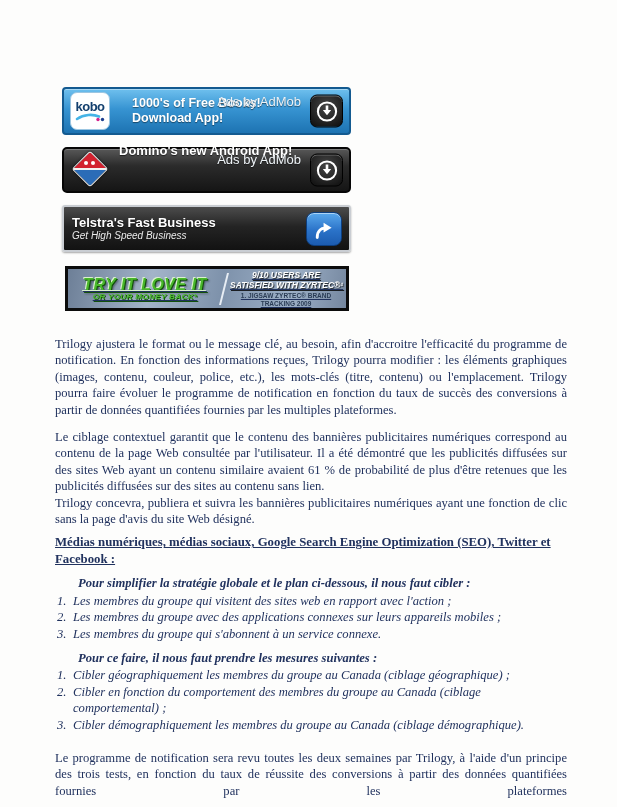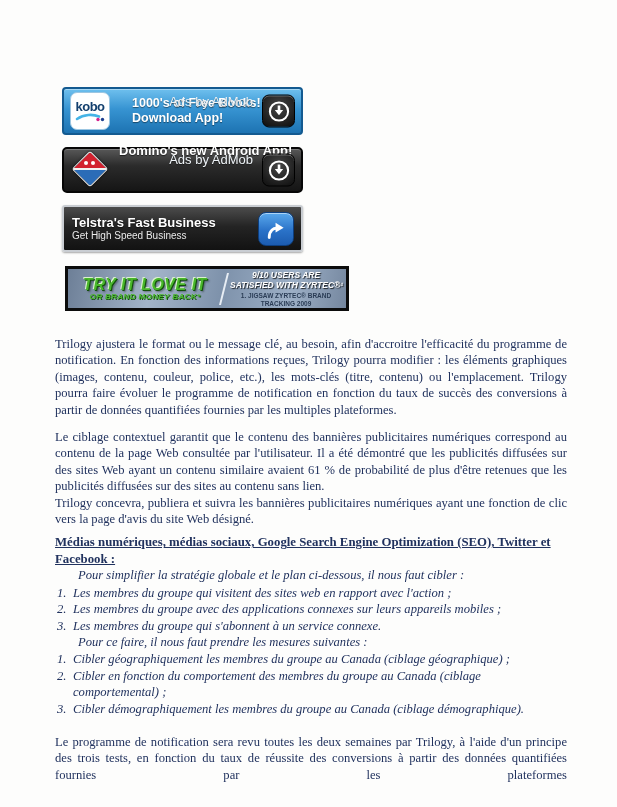--- a/index.html
+++ b/index.html
@@ -8,21 +8,21 @@
     background:#fdfdfc;
     font-family:"Liberation Serif","DejaVu Serif",serif;
     color:#21325e;
     overflow:hidden;
     position:relative;
   }
   .page { width:617px; height:807px; position:relative; }
 
   
   .ads { position:absolute; top:87px; left:62px; width:290px; }
-  .ad { position:relative; width:241px; font-family:"Liberation Sans","DejaVu Sans",sans-serif; cursor:pointer; }
+  .ad { position:relative; width:289px; font-family:"Liberation Sans","DejaVu Sans",sans-serif; cursor:pointer; }
 
   
   .ad-kobo {
     height:48px; margin-bottom:12px;
     background:linear-gradient(180deg,#6fc0ee 0%,#3794d2 45%,#1d73b2 100%);
     border:2px solid #135a90; border-radius:4px;
     box-shadow:inset 0 1px 0 rgba(255,255,255,.4);
     display:flex; align-items:center; padding:0 6px;
   }
   .kobo-logo {
@@ -70,35 +70,35 @@
   
   .ad-telstra {
     height:47px; margin-bottom:14px;
     background:linear-gradient(180deg,#4c4c4c 0%,#242424 45%,#121212 100%);
     border:2px solid #c9cdd2; border-radius:3px;
     display:flex; align-items:center; padding:0 8px;
     box-shadow:0 1px 2px rgba(0,0,0,.35);
   }
   .tel-text { color:#fff; }
   .tel-l1 { font-weight:bold; font-size:13px; line-height:14px; text-shadow:0 1px 1px rgba(0,0,0,.6); }
-  .tel-l2, .tel-l3 { font-size:10px; line-height:12px; color:#e9e9e9; }
+  .tel-l2, .tel-l3 { font-size:10px; line-height:12px; color:#e9e9e9;font-style:italic; }
   .tel-btn {
     position:absolute; right:7px; top:50%; transform:translateY(-50%);
     width:36px; height:34px; border-radius:8px;
     background:linear-gradient(180deg,#59a8ec 0%,#2a72c8 55%,#1c5cb0 100%);
     border:1px solid #0d3e7e; box-shadow:inset 0 1px 0 rgba(255,255,255,.5);
     display:flex; align-items:center; justify-content:center; padding:0;
   }
 
   
   .ad-zyrtec {
     height:45px; margin-left:3px; width:284px;
     border:3px solid #0c0c0c;
     background:linear-gradient(100deg,#6d7f97 0%,#a3b4c9 30%,#7e92ab 55%,#9cafc6 80%,#75879f 100%);
-    display:flex; align-items:center; padding:0 4px;
+    display:flex; align-items:center; padding:0 4px;text-decoration:underline;
   }
   .zy-left { flex:1; text-align:center; }
   .zy-head {
     font-size:16px; font-weight:800; font-style:italic; letter-spacing:0.5px;
     color:#49b72b; line-height:15px; white-space:nowrap;
     text-shadow:1px 1px 0 #12500b, -1px -1px 0 #daf2cd, 2px 2px 2px rgba(0,0,0,.4);
   }
   .zy-sub {
     font-size:8px; font-weight:800; font-style:italic; color:#49b72b;
     letter-spacing:0.4px; text-shadow:1px 1px 0 #12500b; white-space:nowrap;
@@ -114,21 +114,21 @@
     padding:0 50px 0 55px;
     font-size:12.6px; line-height:16.4px;
   }
   .just { text-align:justify; }
   .p1 { margin-bottom:11px; }
   .p3 { margin-bottom:0; }
   .heading {
     margin-top:7px; font-weight:bold; text-decoration:underline; font-size:12.8px;
   }
   .subhead {
-    margin-top:0; padding-left:23px; font-weight:normal; font-style:italic;
+    margin-top:8px; padding-left:23px; font-weight:bold; font-style:italic;
   }
   .list { margin-top:1px; }
   .li { display:flex; font-style:italic; }
   .li .num { width:18px; padding-left:2px; flex:0 0 auto; }
   .li .txt { flex:1; }
   .p4 { margin-top:17px; text-align:justify; text-align-last:justify; }
 </style>
 </head>
 <body>
 
@@ -185,36 +185,36 @@
         <svg width="24" height="22" viewBox="0 0 28 26">
           <path d="M6 23c0-8 5-12 11-10.5" fill="none" stroke="#fff" stroke-width="3.4" stroke-linecap="round"></path>
           <path d="M13.5 5.5 L23 11.5 L13.5 17z" fill="#fff"></path>
         </svg>
       </button>
     </div>
 
     <div class="ad ad-zyrtec">
       <div class="zy-left">
         <div class="zy-head">TRY IT LOVE IT</div>
-        <div class="zy-sub">OR BRAND MONEY BACK*</div>
+        <div class="zy-sub">OR YOUR MONEY BACK*</div>
       </div>
       <div class="zy-divider"></div>
       <div class="zy-right">
         <div class="zy-r1">9/10 USERS ARE</div>
         <div class="zy-r1">SATISFIED WITH ZYRTEC®¹</div>
         <div class="zy-small">1. JIGSAW ZYRTEC® BRAND</div>
         <div class="zy-small" style="margin-top:0;">TRACKING 2009</div>
       </div>
     </div>
   </div>
 
   <div class="doc">
     <p class="just p1">Trilogy ajustera le format ou le message clé, au besoin, afin d'accroitre l'efficacité du programme de notification. En fonction des informations reçues, Trilogy pourra modifier : les éléments graphiques (images, contenu, couleur, police, etc.), les mots-clés (titre, contenu) ou l'emplacement. Trilogy pourra faire évoluer le programme de notification en fonction du taux de succès des conversions à partir de données quantifiées fournies par les multiples plateformes.</p>
     <p class="just">Le ciblage contextuel garantit que le contenu des bannières publicitaires numériques correspond au contenu de la page Web consultée par l'utilisateur. Il a été démontré que les publicités diffusées sur des sites Web ayant un contenu similaire avaient 61 % de probabilité de plus d'être retenues que les publicités diffusées sur des sites au contenu sans lien.</p>
-    <p class="just p3">Trilogy concevra, publiera et suivra les bannières publicitaires numériques ayant une fonction de clic vers la page d'avis du site Web désigné.</p>
+    <p class="just p3">Trilogy concevra, publiera et suivra les bannières publicitaires numériques ayant une fonction de clic sans la page d'avis du site Web désigné.</p>
 
     <p class="heading">Médias numériques, médias sociaux, Google Search Engine Optimization (SEO), Twitter et Facebook :</p>
 
     <p class="subhead">Pour simplifier la stratégie globale et le plan ci-dessous, il nous faut cibler :</p>
     <div class="list">
       <div class="li">
         <span class="num">1.</span>
         <span class="txt">Les membres du groupe qui visitent des sites web en rapport avec l'action ;</span>
       </div>
       <div class="li">

